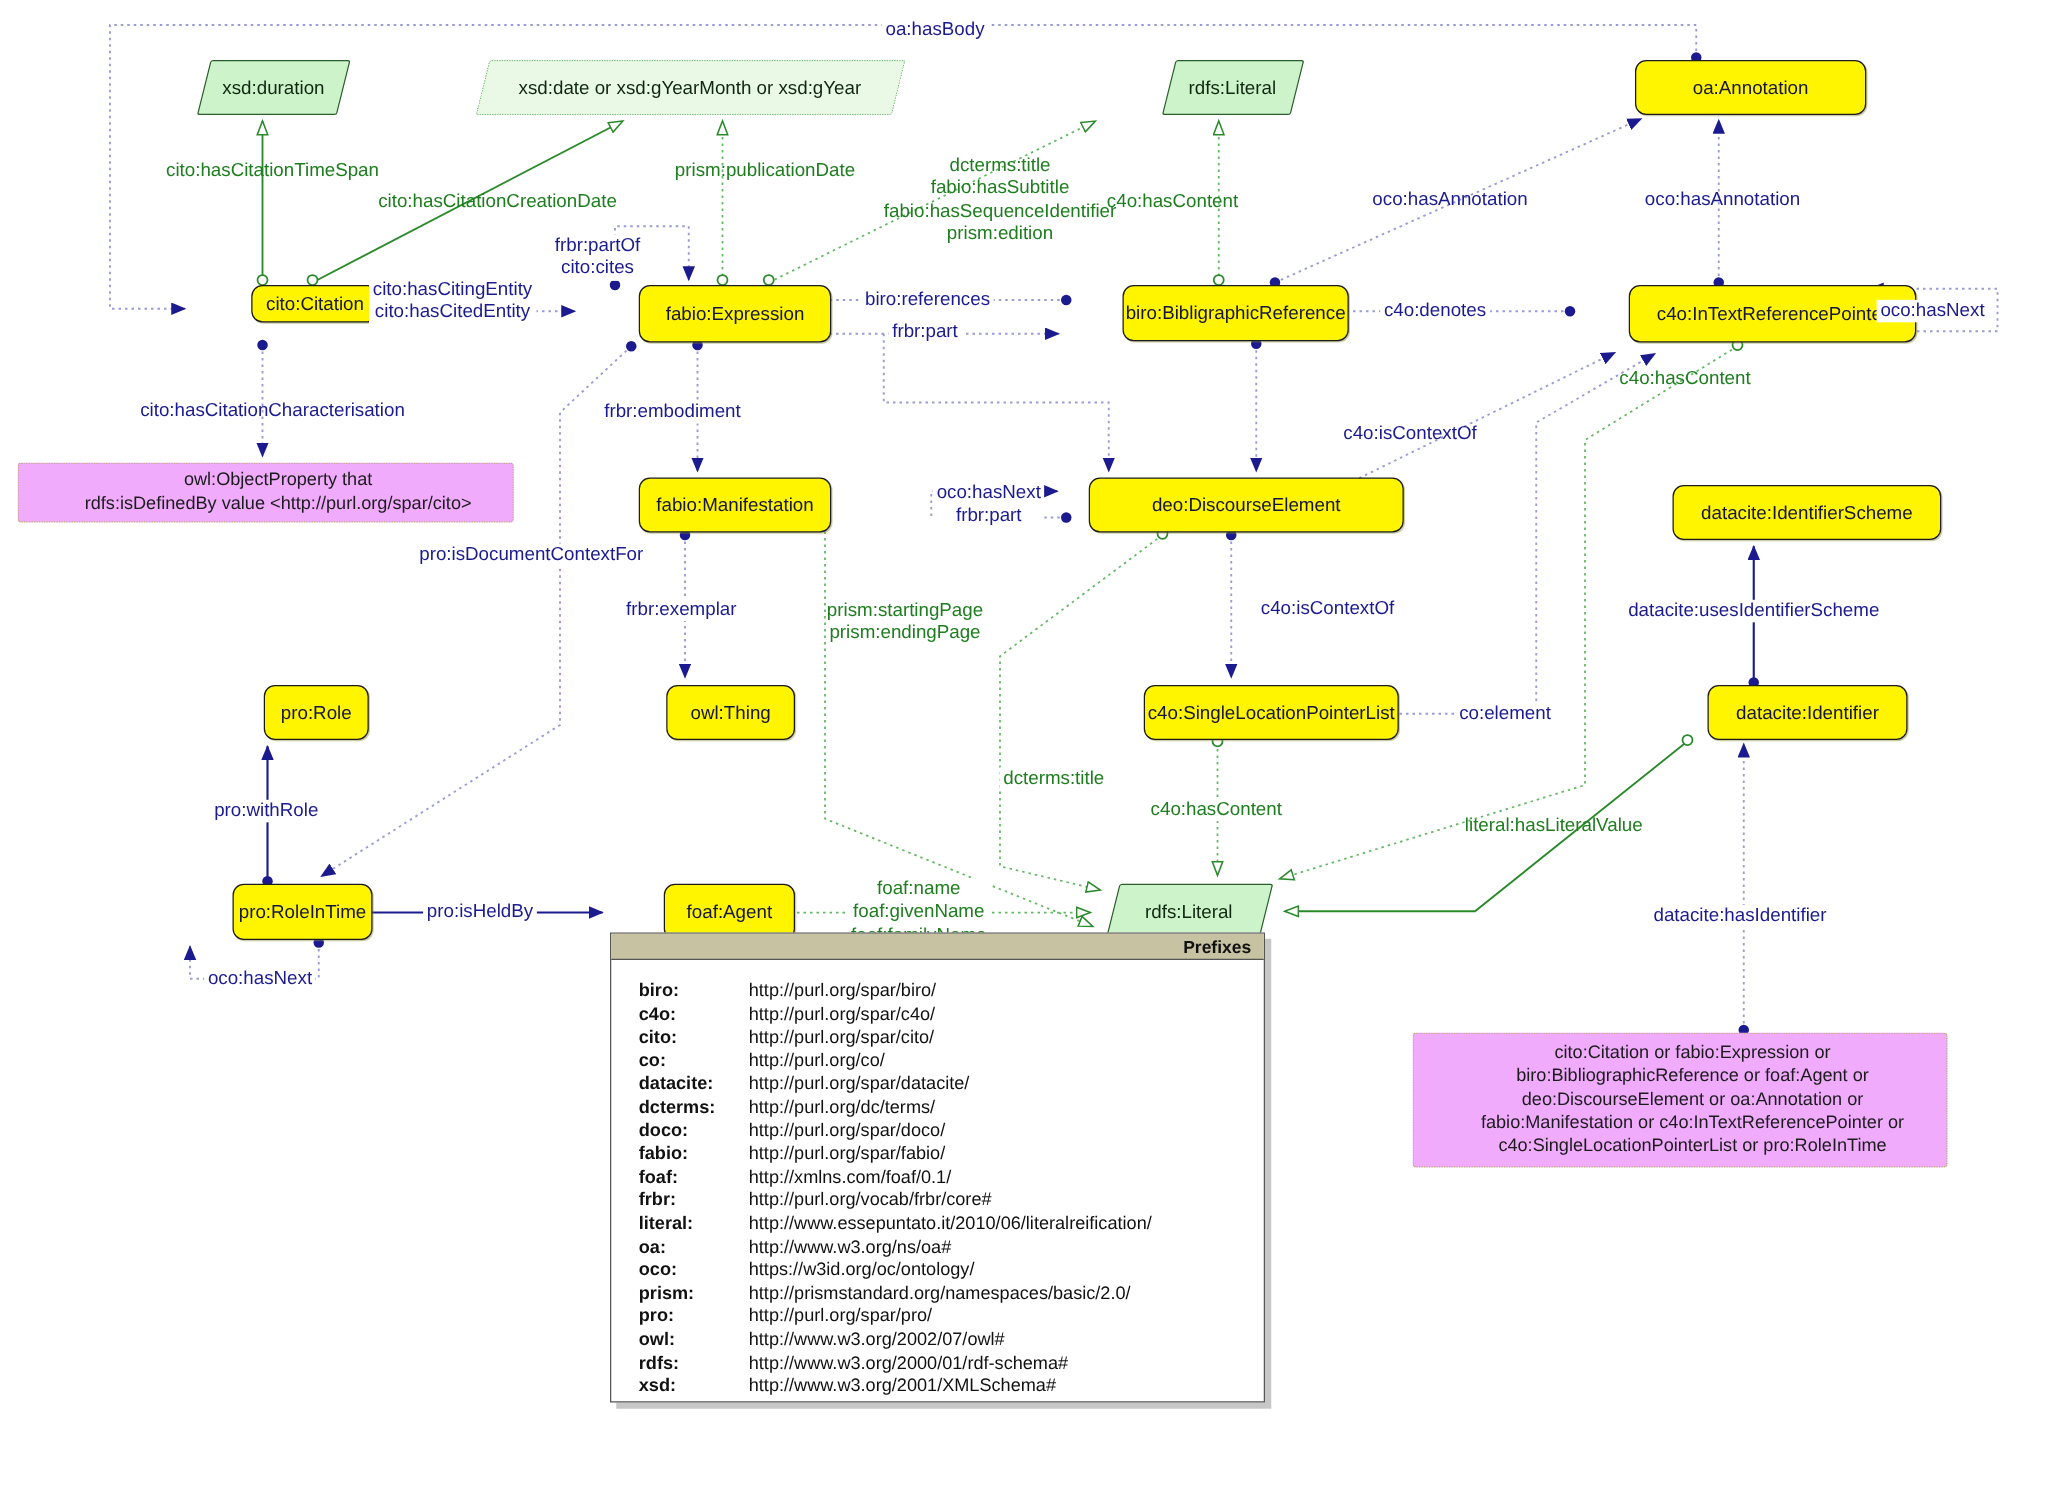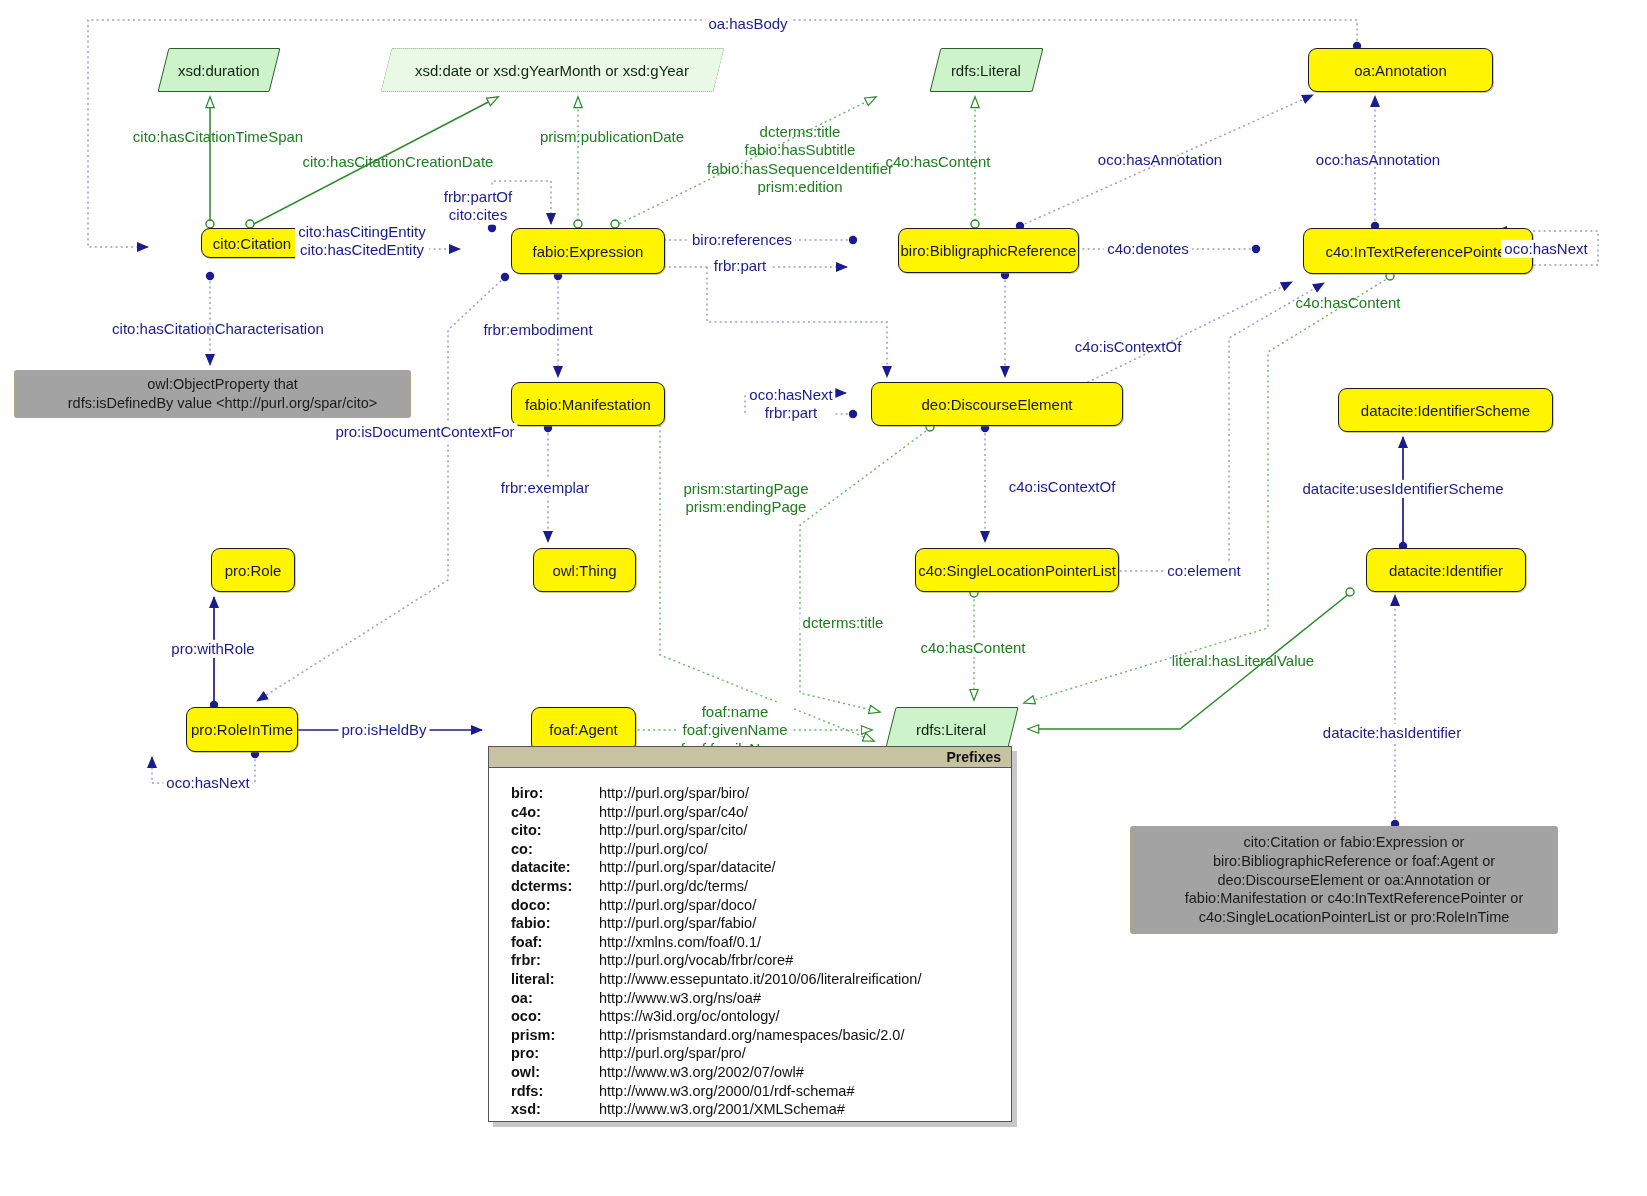--- a/index.html
+++ b/index.html
@@ -14,21 +14,21 @@
   .cg {fill:#fff;stroke:#2a8a2a;stroke-width:1.4;}
   .node{position:absolute;background:#FFF500;border:1.5px solid #1c1c1c;border-radius:9px;
         display:flex;align-items:center;justify-content:center;text-align:center;
         font-size:15px;color:#15153d;padding:0 6px;box-sizing:border-box;
         box-shadow:1px 1px 0 rgba(140,140,60,.45);margin-left:43px;}
   .para{position:absolute;background:#CDF3CB;border:1.5px solid #2c5e2c;border-radius:2px;
         display:flex;align-items:center;justify-content:center;font-size:15px;color:#102810;
         transform:skewX(-14deg);box-sizing:border-box;}
   .para>span{transform:skewX(14deg);white-space:nowrap;}
   .para.light{background:#EAF9E6;border:1.3px dotted #79b879;}
-  .noteBox{position:absolute;background:#a3a3a3;border:1.3px dotted #b3ac60;border-radius:3px;
+  .noteBox{position:absolute;background:#f0abfc;border:1.3px dotted #b3ac60;border-radius:3px;
         display:flex;align-items:center;justify-content:center;text-align:center;
         font-size:14.5px;color:#1b1b1b;white-space:pre-line;line-height:1.3;box-sizing:border-box;padding-left:20px;}
   .el{position:absolute;transform:translate(-50%,-50%);font-size:15px;line-height:1.22;
       white-space:pre-line;text-align:center;pointer-events:none;}
   .el.g{color:#1E7D1E;} .el.b{color:#1b1b8f;}
   .el.bg{background:#fff;padding:0 3px;}
   #prefix-panel{position:absolute;left:488px;top:746px;width:524px;height:376px;
       background:#fff;border:1px solid #555;box-sizing:border-box;
       box-shadow:5px 5px 0 rgba(0,0,0,.22);}
   #prefix-header{height:21px;background:#C6C2A2;border-bottom:1px solid #555;
@@ -249,23 +249,23 @@
   <div class="el b bg" style="left:742px;top:240px">biro:references</div>
   <div class="el b bg" style="left:740px;top:266px">frbr:part</div>
   <div class="el b bg" style="left:1148px;top:249px">c4o:denotes</div>
   <div class="el b bg" style="left:1546px;top:249px">oco:hasNext</div>
   <div class="el b" style="left:218px;top:329px">cito:hasCitationCharacterisation</div>
   <div class="el b bg" style="left:538px;top:330px">frbr:embodiment</div>
   <div class="el b bg" style="left:791px;top:404px">oco:hasNext
 frbr:part</div>
   <div class="el b" style="left:1128px;top:347px">c4o:isContextOf</div>
   <div class="el g" style="left:1348px;top:303px">c4o:hasContent</div>
-  <div class="el b bg" style="left:425px;top:432px">pro:isDocumentContextFor</div>
+  <div class="el b bg" style="left:425px;top:444px">pro:isDocumentContextFor</div>
   <div class="el b bg" style="left:545px;top:488px">frbr:exemplar</div>
-  <div class="el g" style="left:746px;top:498px">prism:startingPage
+  <div class="el g" style="left:724px;top:498px">prism:startingPage
 prism:endingPage</div>
   <div class="el b" style="left:1062px;top:487px">c4o:isContextOf</div>
   <div class="el b bg" style="left:1403px;top:489px">datacite:usesIdentifierScheme</div>
   <div class="el g bg" style="left:843px;top:623px">dcterms:title</div>
   <div class="el g bg" style="left:973px;top:648px">c4o:hasContent</div>
   <div class="el g" style="left:1243px;top:661px">literal:hasLiteralValue</div>
   <div class="el b bg" style="left:213px;top:649px">pro:withRole</div>
   <div class="el b bg" style="left:384px;top:730px">pro:isHeldBy</div>
   <div class="el g bg" style="left:735px;top:730px">foaf:name
 foaf:givenName

